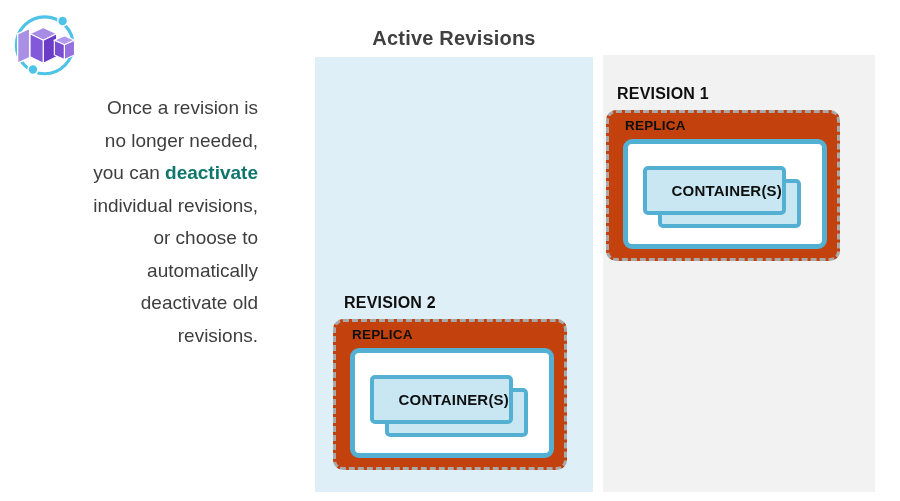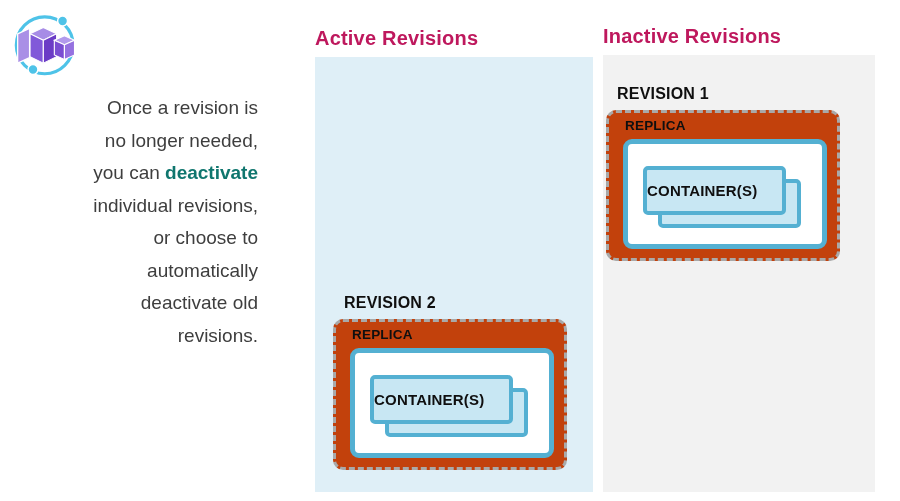--- a/index.html
+++ b/index.html
@@ -16,21 +16,21 @@
   .intro {
     position:absolute; left:10px; top:92px; width:248px;
     text-align:right; font-size:19px; line-height:32.5px;
     color:#3e3e3e; white-space:pre-line;
   }
   .intro b { font-weight:bold; color:#0f766e; }
 
   
   .col-title {
     position:absolute; font-weight:bold; font-size:20px;
-    color:#be185d; text-align:left; letter-spacing:.2px;
+    color:#404040; text-align:center; letter-spacing:.2px;
   }
   .col-title.active   { left:315px; top:27px; width:278px; }
   .col-title.inactive { left:603px; top:25px; width:272px; }
 
   
   .panel { position:absolute; }
   .panel.active   { left:315px; top:57px; width:278px; height:435px; background:#dfeff7; }
   .panel.inactive { left:603px; top:55px; width:272px; height:437px; background:#f2f2f2; }
 
   
@@ -54,21 +54,21 @@
     box-sizing:border-box; background:#ffffff;
     border:5px solid #54b0d2; border-radius:9px;
   }
   .card {
     position:absolute; width:143px; height:49px; box-sizing:border-box;
     background:#c8e7f3; border:4px solid #54b0d2; border-radius:5px;
   }
   .card.back  { left:30px; top:35px; z-index:1; }
   .card.front {
     left:15px; top:22px; z-index:2;
-    display:flex; align-items:center; justify-content:flex-start;
+    display:flex; align-items:center; justify-content:flex-end;
     font-weight:bold; font-size:15px; color:#0f0f0f; letter-spacing:.2px;
   }
 </style>
 </head>
 <body>
 
 <div class="canvas">
 
   <div class="logo">
     <svg width="66" height="66" viewBox="0 0 72 72">
@@ -92,21 +92,20 @@
   <div class="intro"><span>Once a revision is
 no longer needed,
 you can </span><b>deactivate</b><span>
 individual revisions,
 or choose to
 automatically
 deactivate old
 revisions.</span></div>
 
   <div class="col-title active">Active Revisions</div>
-  <div class="col-title inactive">Inactive Revisions</div>
 
   <div class="panel active">
     <div class="revision rev2">
       <div class="rev-label">REVISION 2</div>
       <div class="dashed-box">
         <div class="replica-label">REPLICA</div>
         <div class="replica-box">
           <div class="card back"></div>
           <div class="card front">
             <span>CONTAINER(S)</span>

